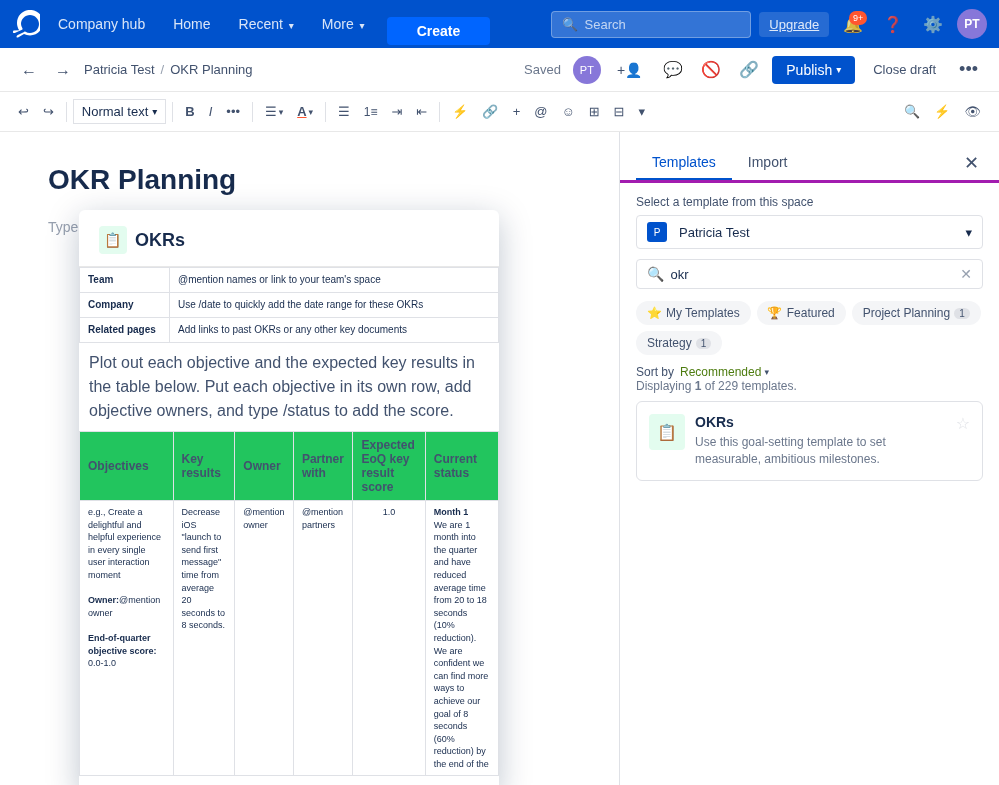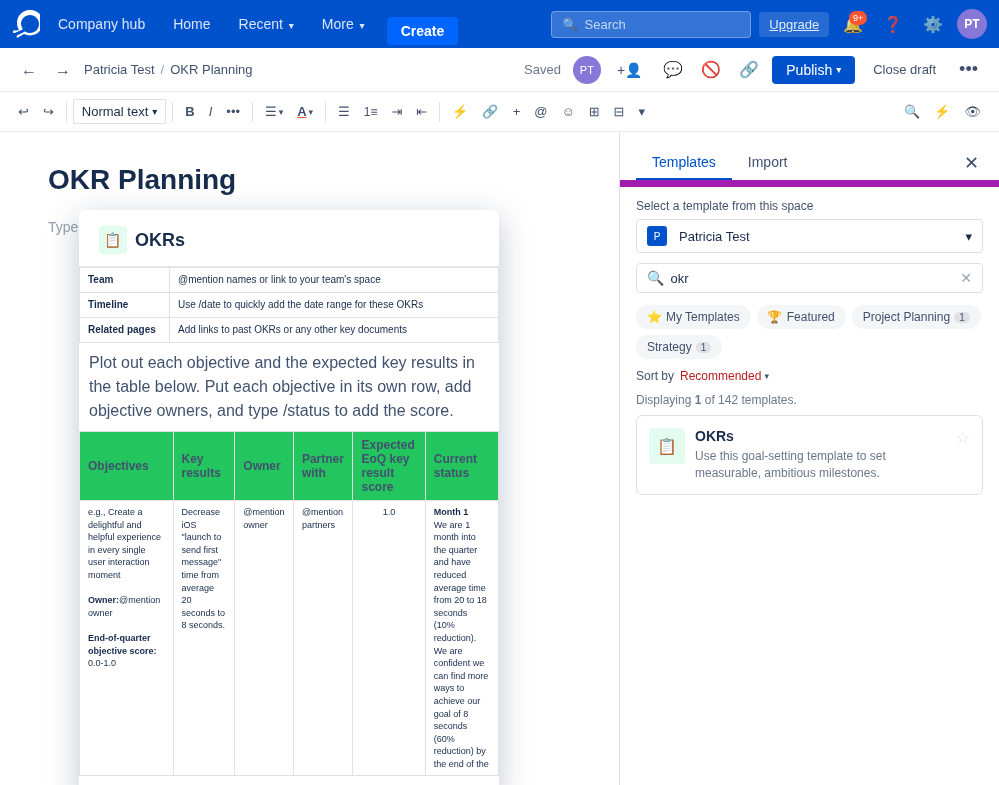--- a/index.html
+++ b/index.html
@@ -103,21 +103,21 @@
     .okr-table th { background: #22c55e; padding: 6px 8px; text-align: left; font-weight: 600; color: #42526e; border: 1px solid #dfe1e6; font-size: 12px; }
     .okr-table td { padding: 5px 8px; border: 1px solid #dfe1e6; vertical-align: top; color: #172b4d; font-size: 10px; line-height: 1.4; }
 
     
     .templates-panel {
       width: 380px; border-left: 1px solid #dfe1e6; background: #fff;
       display: flex; flex-direction: column; height: 100%;
     }
     .panel-header {
       display: flex; align-items: center; justify-content: space-between;
-      padding: 14px 16px 0; border-bottom: 7px solid #a21caf;
+      padding: 14px 16px 0; border-bottom: 3px solid #a21caf;
     }
     .panel-tabs { display: flex; gap: 0; }
     .panel-tab {
       padding: 8px 16px; font-size: 14px; cursor: pointer; border-bottom: 2px solid transparent;
       color: #42526e; font-weight: 500;
     }
     .panel-tab.active { border-bottom: 2px solid #0052cc; color: #0052cc; }
     .close-panel-btn { background: none; border: none; cursor: pointer; color: #42526e; padding: 4px; border-radius: 4px; font-size: 18px; line-height: 1; }
     .panel-body { flex: 1; overflow-y: auto; padding: 12px 16px; }
     .space-selector {
@@ -135,21 +135,21 @@
     .clear-btn { color: #97a0af; cursor: pointer; font-size: 14px; }
 
     .filter-tabs { display: flex; gap: 6px; margin-bottom: 10px; flex-wrap: wrap; }
     .filter-tab {
       display: flex; align-items: center; gap: 4px; padding: 4px 10px;
       border-radius: 12px; font-size: 12px; cursor: pointer; border: 1px solid transparent;
       color: #42526e; background: #f4f5f7;
     }
     .filter-badge { background: #dfe1e6; color: #42526e; border-radius: 8px; padding: 0 5px; font-size: 10px; }
 
-    .sort-row { display: flex; align-items: center; justify-content: space-between; margin-bottom: 10px; font-size: 12px; color: #42526e; }
+    .sort-row { display: flex; align-items: center; justify-content: space-between; font-size: 12px; color: #42526e; }
     .sort-btn { display: flex; align-items: center; gap: 3px; cursor: pointer; color: #42526e; }
 
     .template-card {
       border: 1px solid #dfe1e6; border-radius: 6px; padding: 12px;
       margin-bottom: 10px; cursor: pointer; background: #fff;
       display: flex; gap: 10px; align-items: flex-start;
     }
     .template-card-icon { width: 36px; height: 36px; background: #e3fcef; border-radius: 4px; display: flex; align-items: center; justify-content: center; font-size: 16px; flex-shrink: 0; }
     .template-card-body { flex: 1; }
     .template-card-title { font-size: 14px; font-weight: 600; color: #172b4d; margin-bottom: 4px; }
@@ -176,21 +176,21 @@
     <span>Home</span>
   </div>
   <div class="nav-item">
     <span>Recent</span>
     <span class="nav-chevron">▾</span>
   </div>
   <div class="nav-item">
     <span>More</span>
     <span class="nav-chevron">▾</span>
   </div>
-  <button class="nav-item" style="background:#0065ff;color:#fff;border:none;border-radius:4px;padding:6px 14px;font-size:14px;font-weight:600;cursor:pointer;margin-left:4px;margin-top:14px;">
+  <button class="nav-item" style="background:#0065ff;color:#fff;border:none;border-radius:4px;padding:6px 30px;font-size:14px;font-weight:600;cursor:pointer;margin-left:4px;margin-top:14px;">
     <span>Create</span>
   </button>
   <div class="nav-spacer"></div>
   <div class="nav-search">
     <span style="color:rgba(255,255,255,0.7);font-size:13px;">🔍</span>
     <span style="color:rgba(255,255,255,0.7);font-size:13px;">Search</span>
   </div>
   <div class="nav-icon-btn" style="background:rgba(255,255,255,0.15);border-radius:4px;padding:5px 10px;">
     <span style="font-size:13px;font-weight:500;text-decoration:underline;">Upgrade</span>
   </div>
@@ -336,21 +336,21 @@
           <span class="okr-title">OKRs</span>
         </div>
         <div class="okr-table-wrap">
           <table class="okr-table">
             <tbody>
                 <tr>
               <td style="font-weight:600;width:90px;">Team</td>
               <td>@mention names or link to your team's space</td>
             </tr>
             <tr>
-              <td style="font-weight:600;">Timeline</td>
+              <td style="font-weight:600;">Company</td>
               <td>Use /date to quickly add the date range for these OKRs</td>
             </tr>
             <tr>
               <td style="font-weight:600;">Related pages</td>
               <td>Add links to past OKRs or any other key documents</td>
             </tr>
           </tbody>
             </table>
           <div style="padding:8px 10px;font-size:16px;color:#42526e;line-height:1.5;">
             Plot out each objective and the expected key results in the table below. Put each objective in its own row, add objective owners, and type /status to add the score.
@@ -425,30 +425,30 @@
         </div>
         <div class="filter-tab">
           <span>Strategy</span>
           <span class="filter-badge">1</span>
         </div>
       </div>
 
       <div class="sort-row">
         <div class="sort-btn">
           <span>Sort by</span>
-          <span style="color:#b91c1c;font-weight:500;margin-left:3px;">Recommended</span>
+          <span style="color:#4d7c0f;font-weight:500;margin-left:3px;">Recommended</span>
           <span style="font-size:9px;">▾</span>
         </div>
       </div>
 
       <div style="font-size:12px;color:#6b778c;margin-bottom:8px;">
         <span>Displaying</span>
         <strong> <span>1</span> </strong>
         <span>of</span>
-        <span>142</span>
+        <span>229</span>
         <span>templates.</span>
       </div>
 
       <div class="template-card">
         <div class="template-card-icon">📋</div>
         <div class="template-card-body">
           <div class="template-card-title">OKRs</div>
           <div class="template-card-desc">Use this goal-setting template to set measurable, ambitious milestones.</div>
         </div>
         <span class="star-btn">☆</span>

